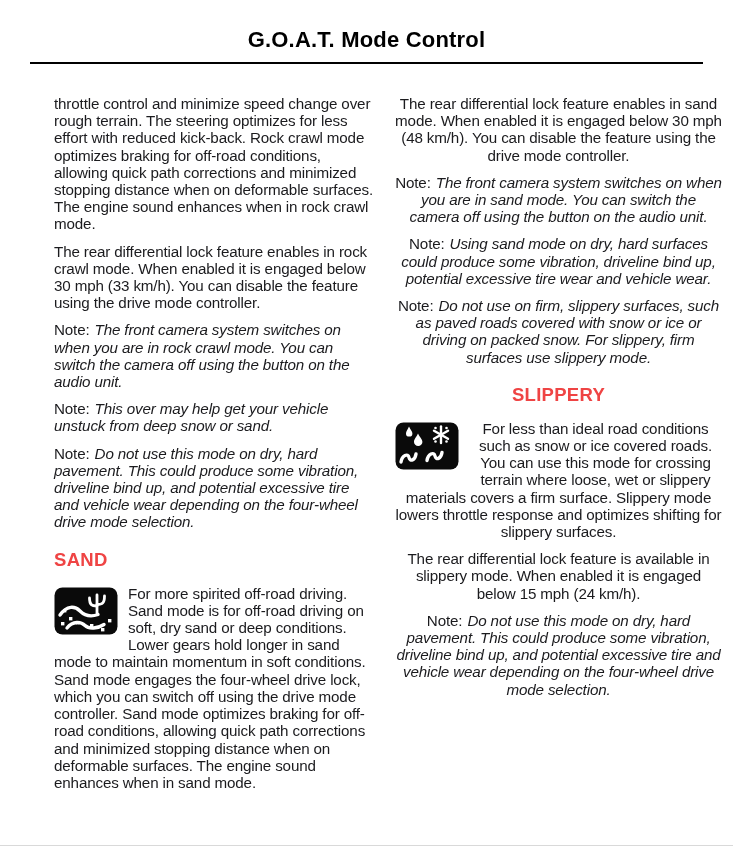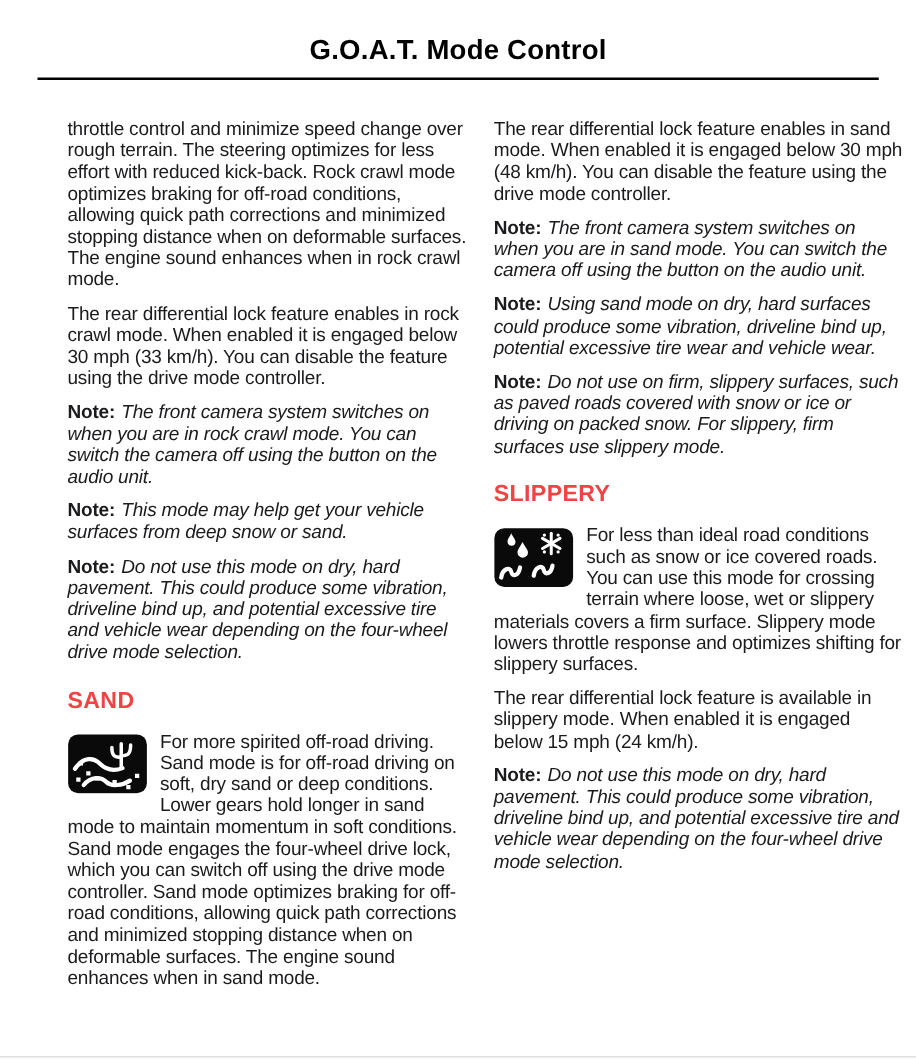--- a/index.html
+++ b/index.html
@@ -24,28 +24,28 @@
     margin: 0 30px;
     height: 0;
   }
   .columns {
     display: flex;
     gap: 21px;
     padding: 31px 28px 0 54px;
   }
   .col { flex: 0 0 auto; }
   .col-left  { width: 320px; }
-  .col-right { width: 327px; }
+  .col-right { width: 327px; text-align: center; }
   p.body, p.note {
     margin: 0 0 10px 0;
     font-size: 15.2px;
     line-height: 17.2px;
     letter-spacing: -0.15px;
   }
-  .note-label { font-weight: bold; font-style: normal; }
+  .note-label { font-weight: normal; font-style: normal; }
   .note-text  { font-style: italic; margin-left: 5px; }
   .mode-heading {
     font-size: 18.5px;
     font-weight: bold;
     color: #ef4444;
     letter-spacing: 0.3px;
     margin: 18px 0 14px 0;
   }
   .mode-para {
     margin: 0 0 10px 0;
@@ -73,21 +73,21 @@
   <h1 class="page-title">G.O.A.T. Mode Control</h1>
   <div class="title-rule"></div>
 
   <div class="columns">
 
     <section class="col col-left">
       <p class="body">throttle control and minimize speed change over rough terrain. The steering optimizes for less effort with reduced kick-back. Rock crawl mode optimizes braking for off-road conditions, allowing quick path corrections and minimized stopping distance when on deformable surfaces. The engine sound enhances when in rock crawl mode.</p>
       <p class="body">The rear differential lock feature enables in rock crawl mode. When enabled it is engaged below 30 mph (33 km/h). You can disable the feature using the drive mode controller.</p>
 
       <p class="note"><b class="note-label">Note:</b><i class="note-text">The front camera system switches on when you are in rock crawl mode. You can switch the camera off using the button on the audio unit.</i></p>
-      <p class="note"><b class="note-label">Note:</b><i class="note-text">This mode may help get your vehicle surfaces from deep snow or sand.</i></p>
+      <p class="note"><b class="note-label">Note:</b><i class="note-text">This over may help get your vehicle unstuck from deep snow or sand.</i></p>
       <p class="note"><b class="note-label">Note:</b><i class="note-text">Do not use this mode on dry, hard pavement. This could produce some vibration, driveline bind up, and potential excessive tire and vehicle wear depending on the four-wheel drive mode selection.</i></p>
 
       <h2 class="mode-heading">SAND</h2>
 
       <div class="mode-para">
         <svg class="mode-icon" viewBox="0 0 64 48" xmlns="http://www.w3.org/2000/svg" aria-hidden="true">
           <rect x="0.5" y="0.5" width="63" height="47" rx="8" fill="#0a0a0a"></rect>
           <g stroke="#ffffff" fill="none" stroke-linecap="round">
             <path d="M43,8 L43,26" stroke-width="2.8"></path>
             <path d="M35.5,11 C35.5,17.5 37.5,19 43,19" stroke-width="2.8"></path>

